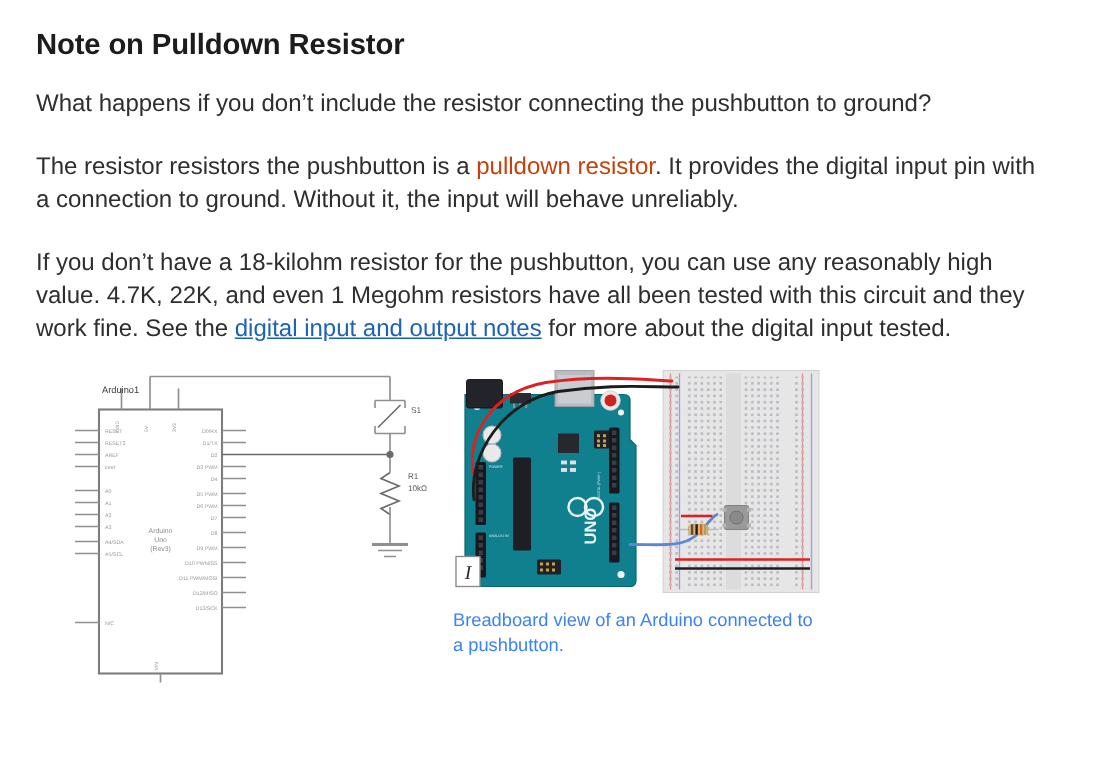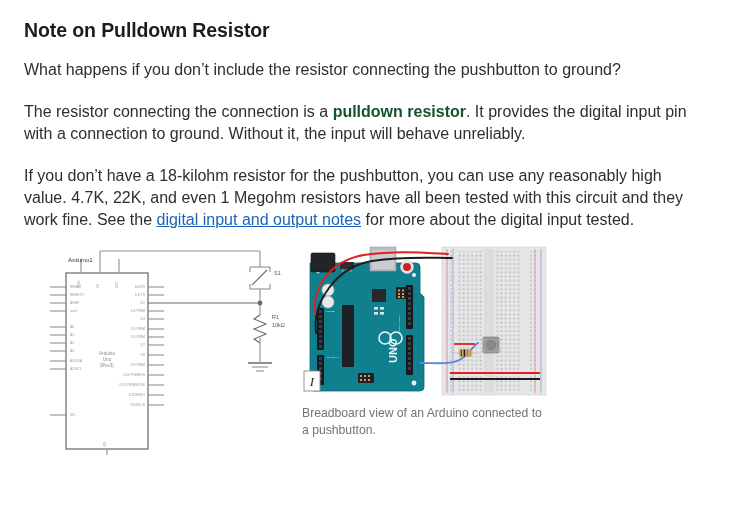--- a/index.html
+++ b/index.html
@@ -33,21 +33,21 @@
     line-height: 1.2;
   }
   p.body-text {
     font-size: 16px;
     line-height: 22px;
     color: #2e2e2e;
     margin: 17px 0 0 0;
     max-width: 690px;
   }
   p.body-text.gap-lg { margin-top: 20px; }
-  b.strong { font-weight: bold; color: #14532d; }
+  b.strong { font-weight: normal; color: #c2410c; }
   a.inline-link {
     color: #1c63b8;
     text-decoration: underline;
     text-underline-offset: 1px;
   }
 
   
   .figures {
     position: relative;
     margin-top: 14px;
@@ -55,21 +55,21 @@
   }
   .figure {
     position: absolute;
   }
   .fig-schematic { left: 24px; top: 0px; width: 250px; }
   .fig-breadboard { left: 278px; top: 0px; width: 258px; }
 
   .caption {
     font-size: 12.2px;
     line-height: 17px;
-    color: #737373;
+    color: #3b82f6;
     margin-top: 9px;
     max-width: 240px;
   }
   .fig-schematic .caption { margin-top: 14px; }
   .fig-breadboard .caption { margin-top: 8px; }
 
   svg { display: block; }
   .sch-wrap { width: 250px; height: 210px; }
   .bb-wrap { width: 248px; height: 152px; }
 </style>
@@ -79,21 +79,21 @@
 <div class="page">
   <div class="content">
 
     <h1 class="page-title">Note on Pulldown Resistor</h1>
 
     <p class="body-text">
       <span>What happens if you don’t include the resistor connecting the pushbutton to ground?</span>
     </p>
 
     <p class="body-text gap-lg">
-      <span>The resistor connecting the connection is a </span><b class="strong">pulldown resistor</b><span>. It provides the digital input pin with a connection to ground. Without it, the input will behave unreliably.</span>
+      <span>The resistor resistors the pushbutton is a </span><b class="strong">pulldown resistor</b><span>. It provides the digital input pin with a connection to ground. Without it, the input will behave unreliably.</span>
     </p>
 
     <p class="body-text gap-lg">
       <span>If you don’t have a 18-kilohm resistor for the pushbutton, you can use any reasonably high value. 4.7K, 22K, and even 1 Megohm resistors have all been tested with this circuit and they work fine.  See the </span><a class="inline-link" href="#">digital input and output notes</a><span> for more about the digital input tested.</span>
     </p>
 
     <div class="figures">
 
       <figure class="figure fig-schematic" style="margin:0;">
         <div class="sch-wrap">

